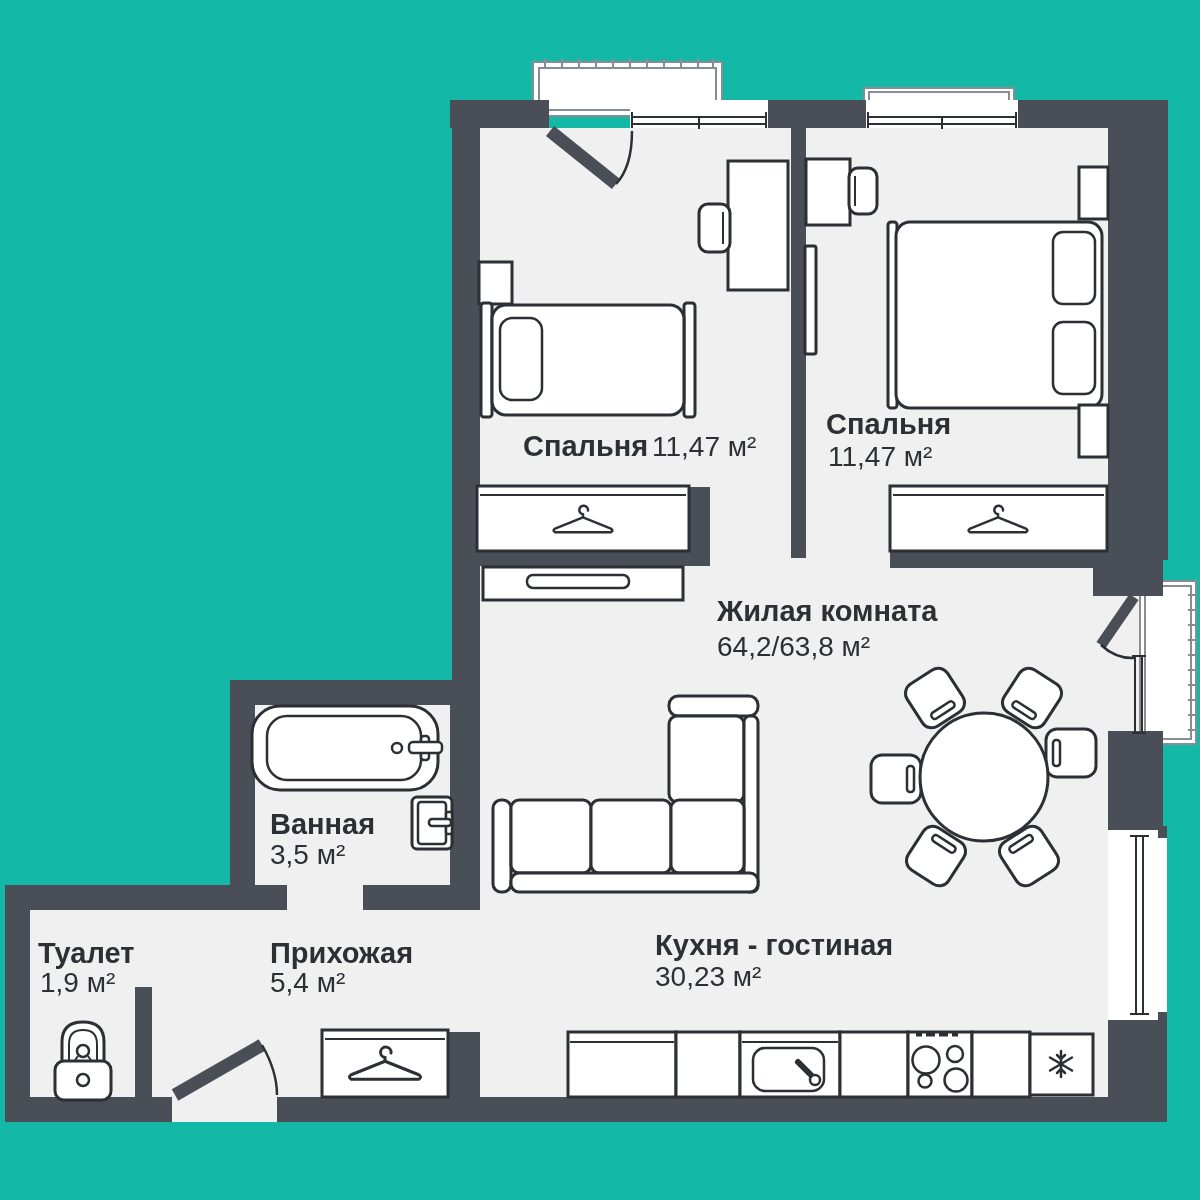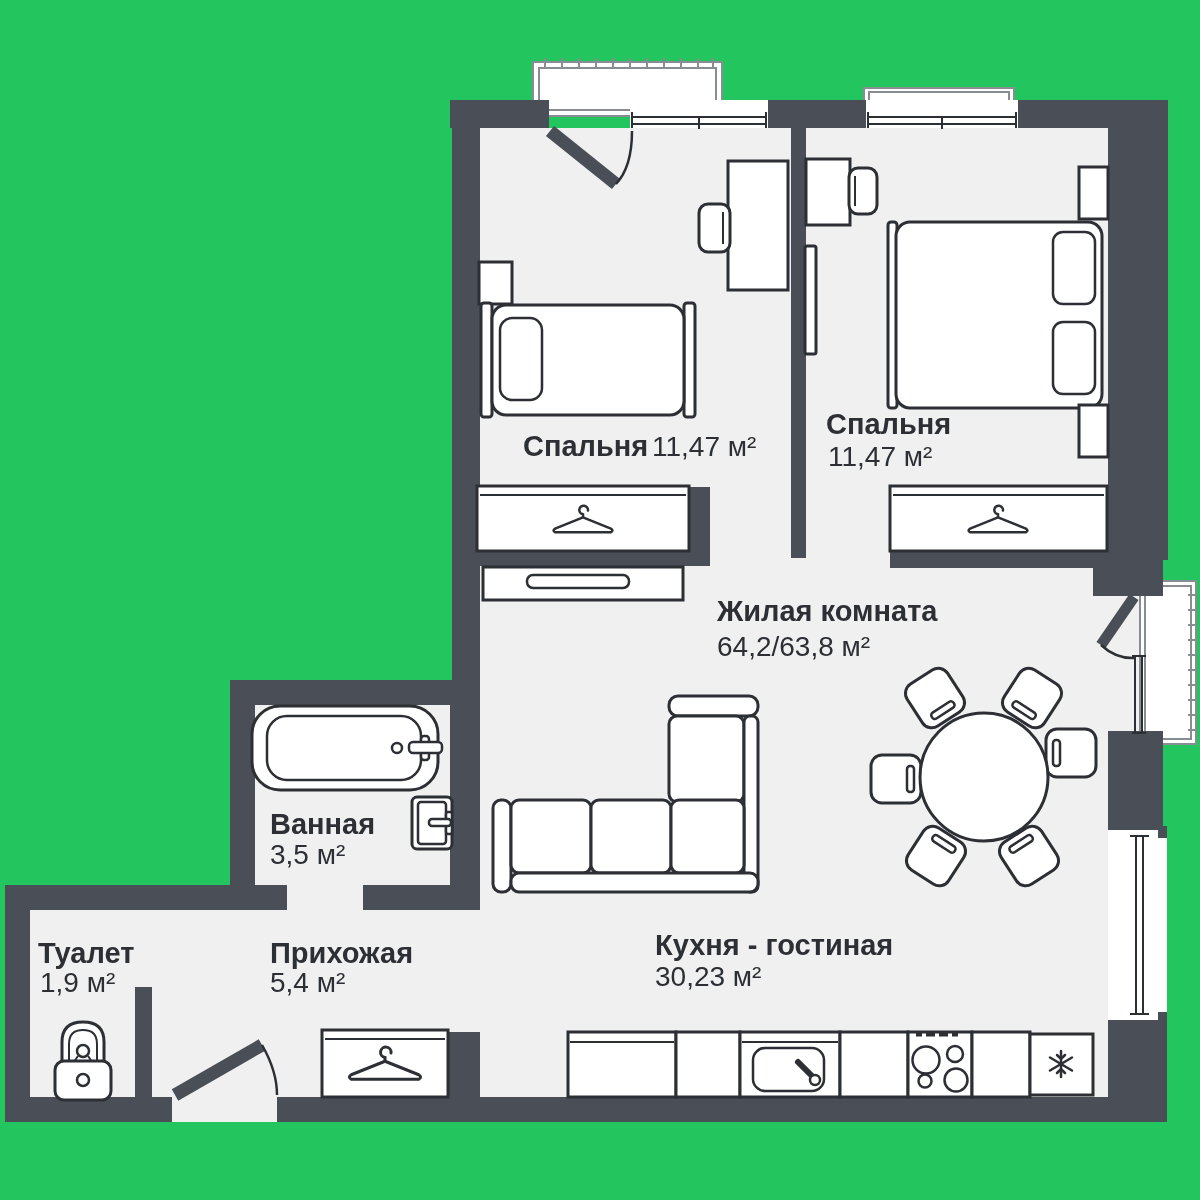--- a/index.html
+++ b/index.html
@@ -1,16 +1,16 @@
 <!DOCTYPE html>
 <html><head>
 <meta charset="utf-8">
 <style>
   html,body{margin:0;padding:0;background:#ffffff;}
-  .stage{width:1200px;height:1200px;position:relative;background:#22c55e;text-decoration:underline;}
+  .stage{width:1200px;height:1200px;position:relative;background:#14b8a6;text-decoration:underline;}
   svg{display:block;}
   .wall{fill:#4a4f57;stroke:none;}
   .floor{fill:#f0f0f1;stroke:none;}
   .furn{fill:#ffffff;stroke:#2c2f34;stroke-width:3;}
   .furn2{fill:#ffffff;stroke:#2c2f34;stroke-width:2.5;}
   .thin{fill:none;stroke:#2c2f34;stroke-width:2;}
   .leaf{stroke:#4a4f57;fill:none;}
   .arc{fill:none;stroke:#2c2f34;stroke-width:2.5;}
   .balc{fill:#ffffff;stroke:#888d93;stroke-width:2;}
   .balcline{fill:none;stroke:#888d93;stroke-width:2;}

